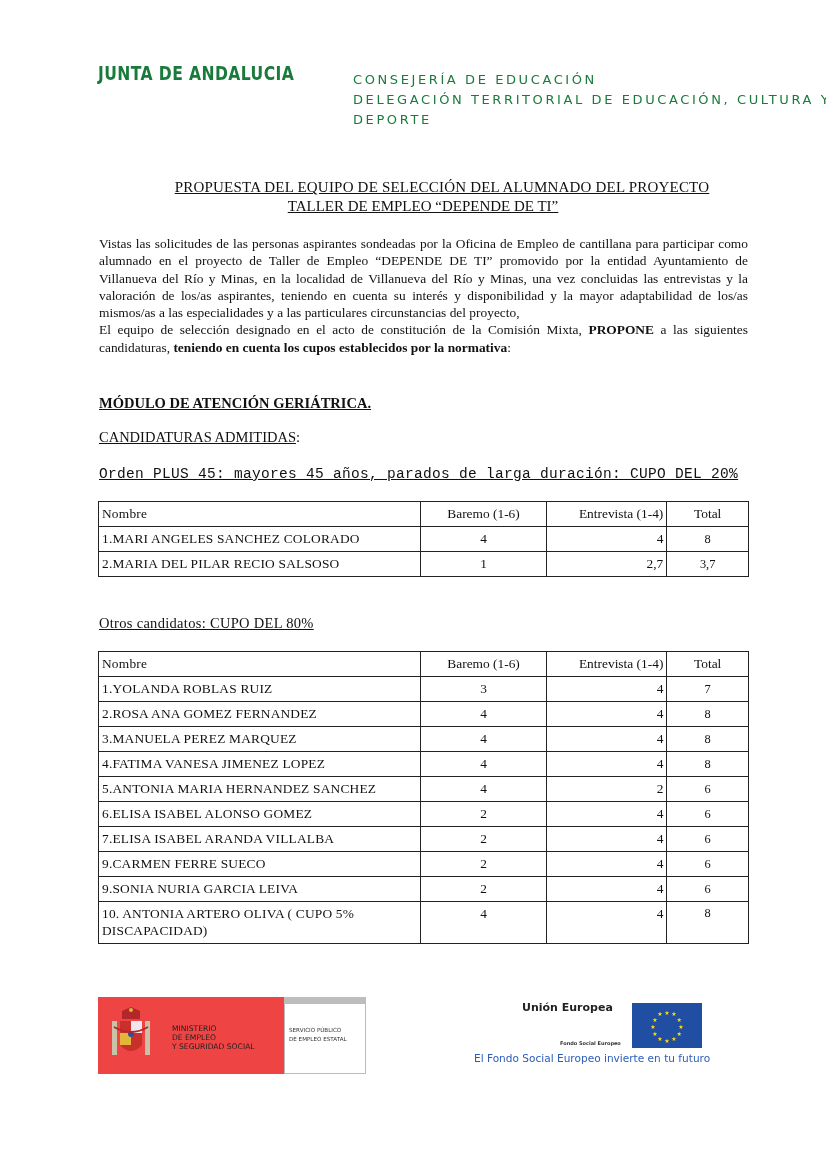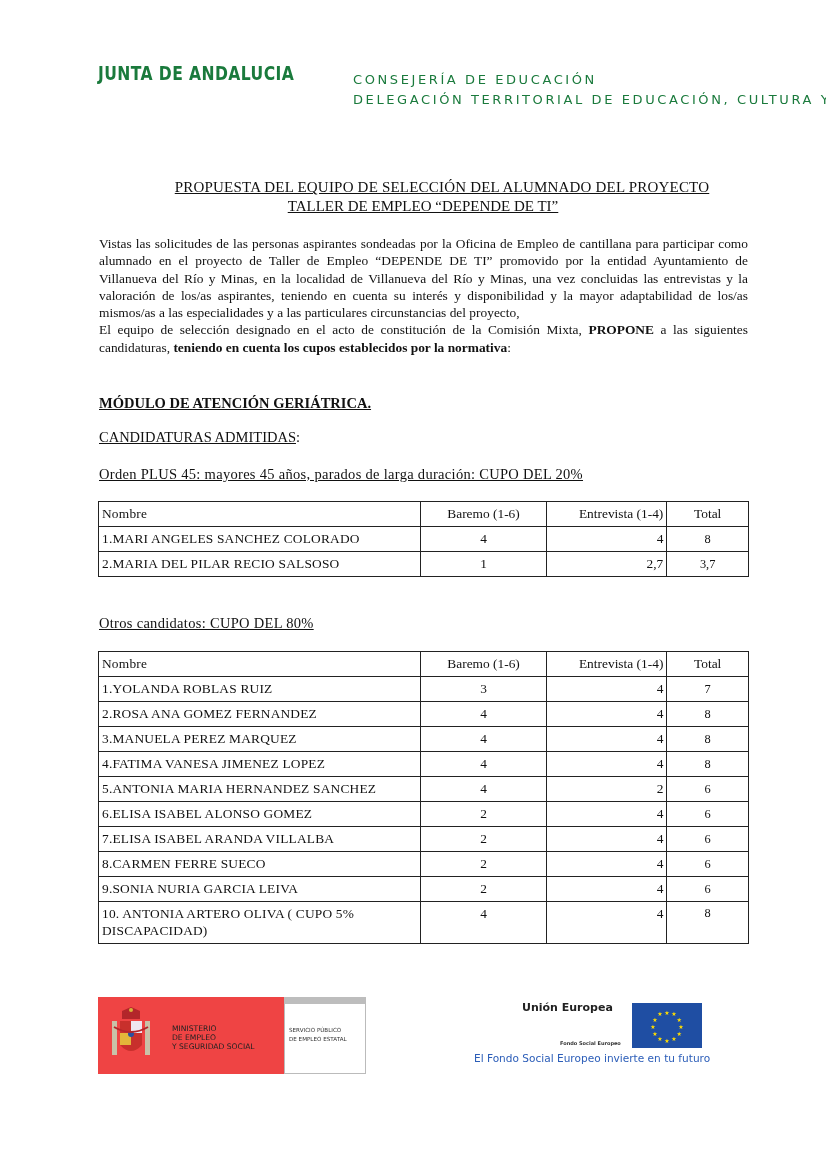--- a/index.html
+++ b/index.html
@@ -22,21 +22,21 @@
 
   
   .para { position: absolute; left: 99px; width: 649px; top: 235px; font-size: 13.4px;
           line-height: 17.3px; text-align: justify; }
   .para p { margin: 0; }
   .para b { font-weight: bold; }
 
   .heading { position: absolute; left: 99px; font-size: 14.5px; text-decoration: underline; font-weight: bold; }
   .h-modulo { top: 395px; }
   .h-cand { top: 429px; font-weight: normal; }
-  .h-plus { top: 466px; letter-spacing: 0.3px; }
+  .h-plus { top: 466px; letter-spacing: 0.3px; font-family: Liberation Mono, monospace; }
   .h-otros { top: 615px; letter-spacing: 0.3px; }
   .h-plus .nb, .h-otros .nb { font-weight: normal; }
 
   
   table.cand { position: absolute; left: 98px; border-collapse: collapse; width: 651px;
                font-size: 13.4px; }
   table.cand td { border: 1px solid #222; padding: 0 3px; height: 24px; vertical-align: middle; }
   table.cand td.name { width: 317px; letter-spacing: 0.2px; margin-left: 26px; }
   table.cand td.num { width: 119px; text-align: center; }
   table.cand td.num2 { width: 114px; text-align: right; }
@@ -63,20 +63,21 @@
   .eu-slogan { position: absolute; left: 474px; top: 1052px; font-family: "DejaVu Sans", sans-serif;
                font-size: 11px; color: #2b5db8; white-space: nowrap; transform: scaleX(0.96); transform-origin: left top; }
 </style>
 </head>
 <body>
 
 <div class="hdr-logo">JUNTA DE ANDALUCIA</div>
 <div class="hdr-lines">
   <div>CONSEJERÍA DE EDUCACIÓN</div>
   <div>DELEGACIÓN TERRITORIAL DE EDUCACIÓN, CULTURA Y</div>
+  <div>DEPORTE</div>
 </div>
 
 <div class="title">
   <span class="l1">PROPUESTA DEL EQUIPO DE SELECCIÓN DEL ALUMNADO DEL PROYECTO</span>
   <span>TALLER DE EMPLEO “DEPENDE DE TI”</span>
 </div>
 
 <div class="para">
   <p>Vistas las solicitudes de las personas aspirantes sondeadas por la Oficina de Empleo de cantillana para participar como alumnado en el proyecto de   Taller de Empleo “DEPENDE DE TI” promovido por la entidad Ayuntamiento de Villanueva del Río y Minas, en la localidad de Villanueva del Río y Minas, una vez concluidas las entrevistas y la valoración de los/as aspirantes, teniendo en cuenta su interés y disponibilidad y la mayor adaptabilidad de los/as mismos/as a las especialidades y a las particulares circunstancias del proyecto,</p>
   <p><span>El equipo de selección designado en el acto de constitución de la Comisión Mixta, </span><b>PROPONE</b><span> a las siguientes candidaturas, </span><b>teniendo en cuenta los cupos establecidos por la normativa</b><span>:</span></p>
@@ -155,21 +156,21 @@
         <td class="num2">4</td>
         <td class="tot">6</td>
       </tr>
       <tr>
         <td class="name">7.ELISA ISABEL ARANDA VILLALBA</td>
         <td class="num">2</td>
         <td class="num2">4</td>
         <td class="tot">6</td>
       </tr>
       <tr>
-        <td class="name">8.CARMEN FERRE SUECO</td>
+        <td class="name">9.CARMEN FERRE SUECO</td>
         <td class="num">2</td>
         <td class="num2">4</td>
         <td class="tot">6</td>
       </tr>
       <tr>
         <td class="name">9.SONIA NURIA GARCIA LEIVA</td>
         <td class="num">2</td>
         <td class="num2">4</td>
         <td class="tot">6</td>
       </tr>

